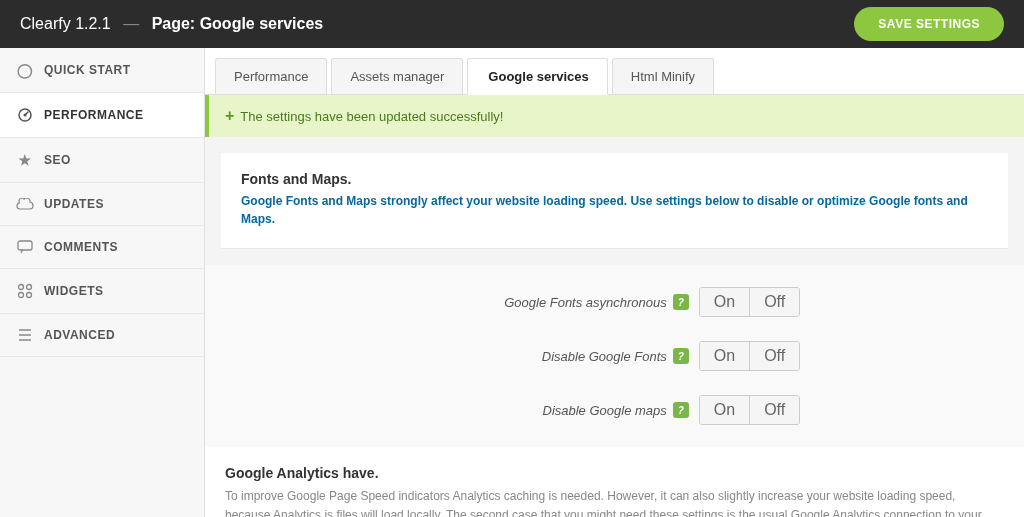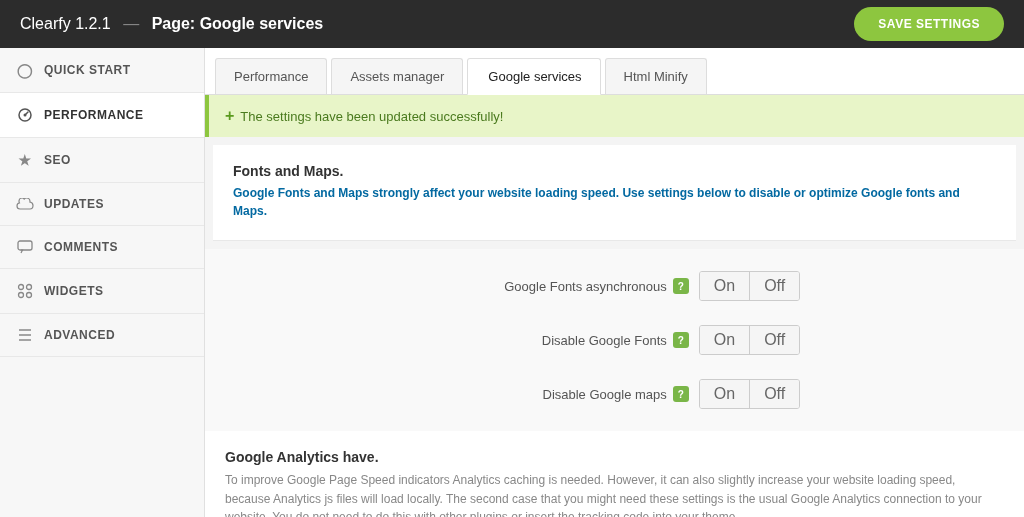--- a/index.html
+++ b/index.html
@@ -101,21 +101,21 @@
       cursor: pointer;
       border: 1px solid #ddd;
       border-bottom: none;
       border-radius: 3px 3px 0 0;
       margin-right: 4px;
       background: #f5f5f5;
     }
     .tab.active {
       background: #fff;
       color: #222;
-      font-weight: 400;
+      font-weight: 700;
       border-color: #ddd;
       border-bottom: 1px solid #fff;
       margin-bottom: -1px;
       padding-left: 20px;
     }
 
     
     .success-notice {
       background: #e8f5c8;
       border-left: 4px solid #8dc63f;
@@ -129,21 +129,21 @@
     }
     .success-plus {
       font-size: 16px;
       color: #5a9a1e;
       font-weight: 700;
     }
 
     
     .section {
       background: #fff;
-      margin: 8px;
+      margin: 16px;
       padding: 18px 24px 20px 20px;
       border-bottom: 1px solid #e8e8e8;
     }
     .section-title {
       font-size: 14px;
       font-weight: 700;
       color: #333;
       margin-bottom: 5px;
     }
     .section-desc {
@@ -168,20 +168,21 @@
     .setting-label {
       text-align: right;
       font-size: 13px;
       color: #555;
       width: 260px;
       flex-shrink: 0;
       display: flex;
       align-items: center;
       justify-content: flex-end;
       gap: 6px;
+      font-style: italic;
     }
     .help-badge {
       background: #7ab648;
       color: #fff;
       border-radius: 3px;
       width: 16px;
       height: 16px;
       display: inline-flex;
       align-items: center;
       justify-content: center;

